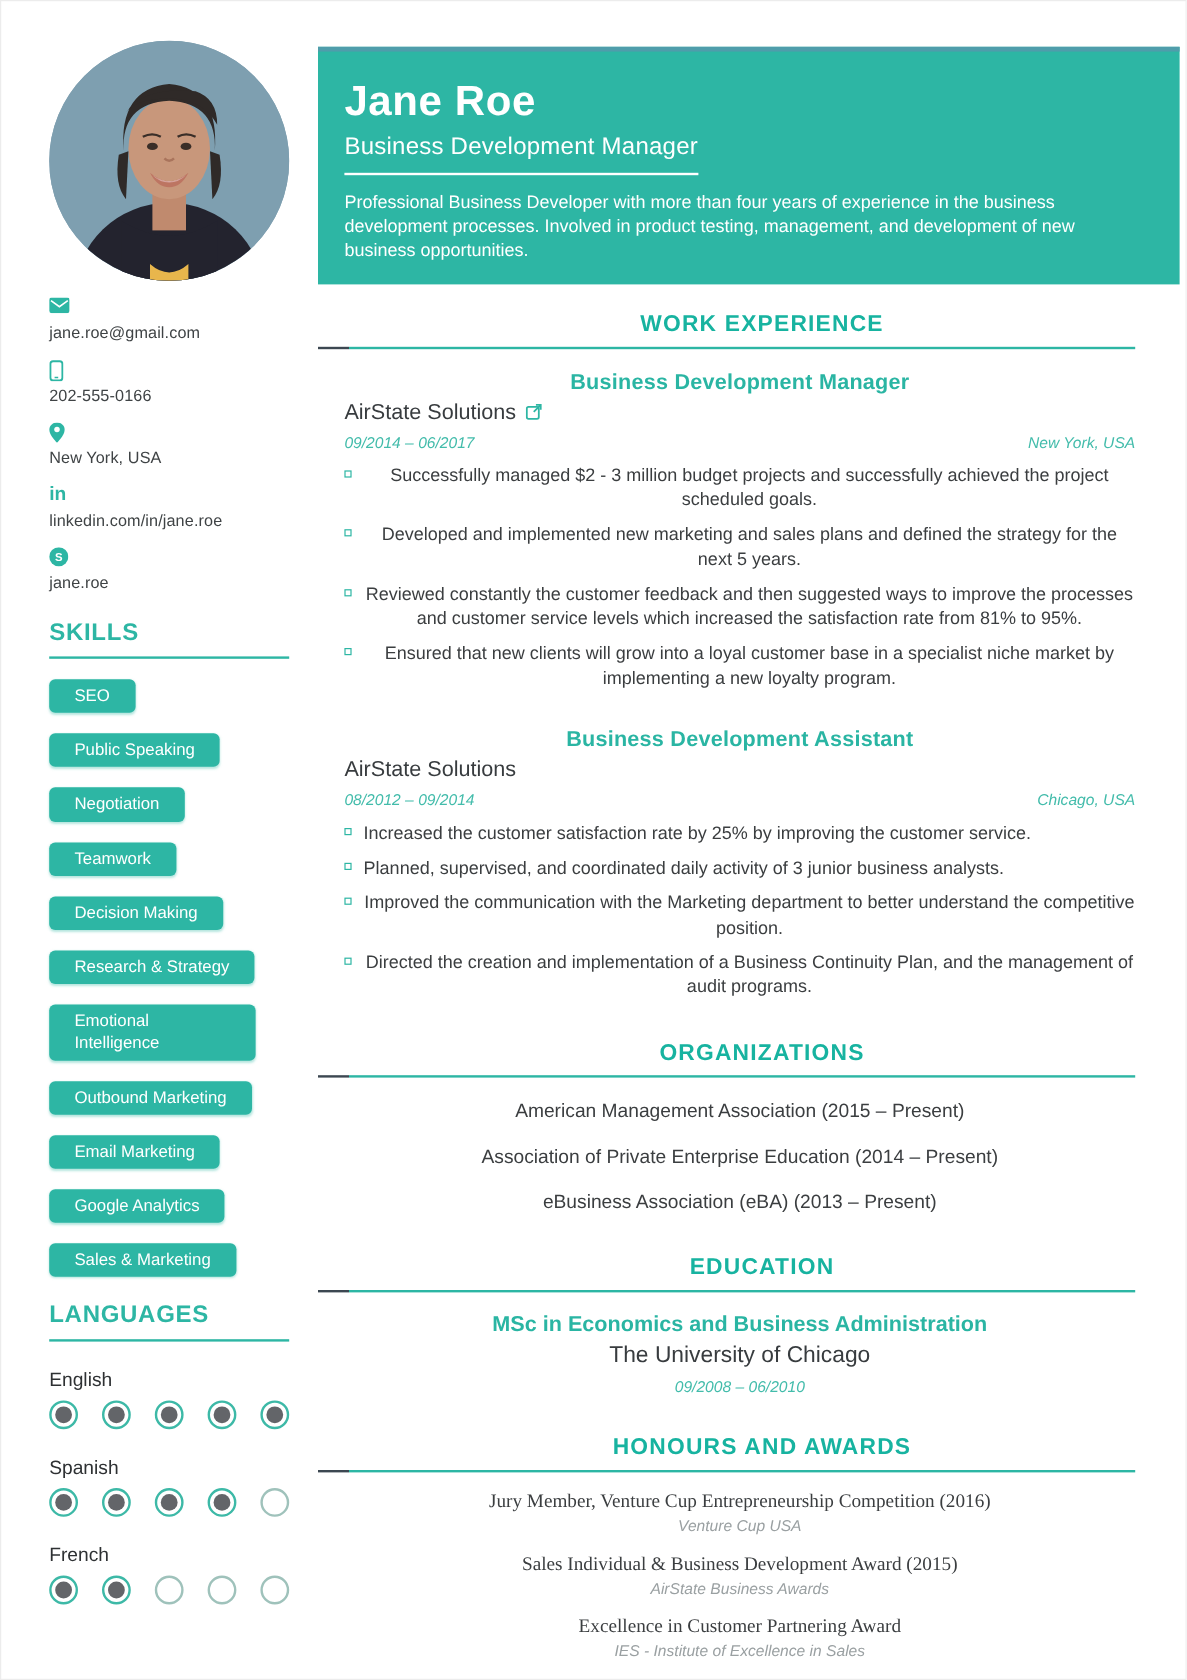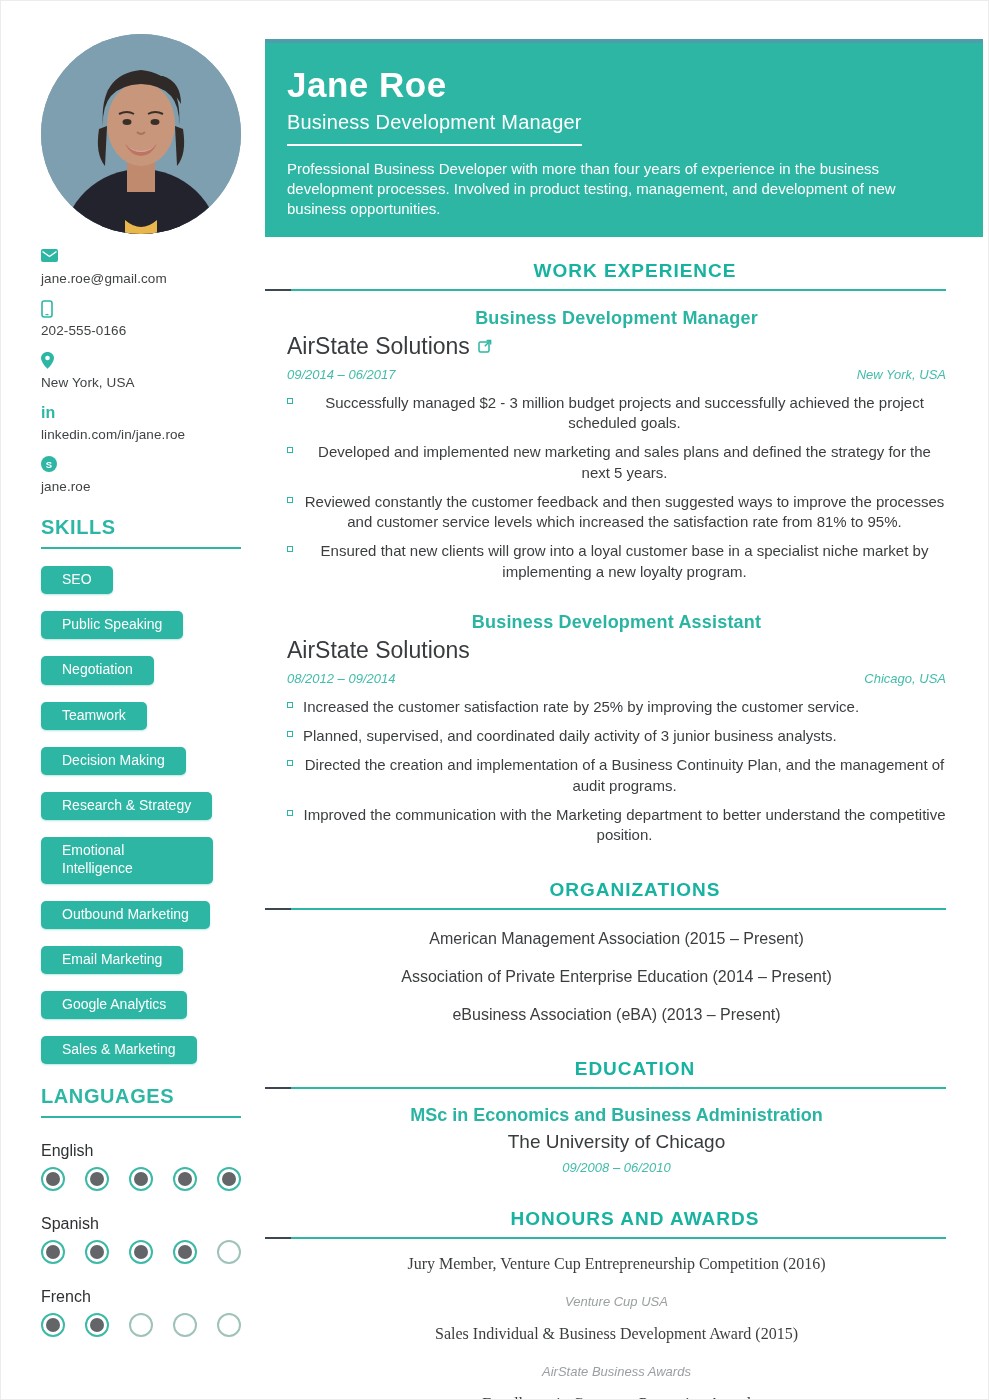--- a/index.html
+++ b/index.html
@@ -52,40 +52,40 @@
   .sec-heading { position:relative; margin:0; padding:0 0 9px 22px; font-size:19px;
                  font-weight:bold; color:#17b3a0; letter-spacing:1px; }
   .sec-heading::after { content:""; position:absolute; left:0; right:37px; bottom:0; height:2px;
                  background:linear-gradient(to right,#3c4751 0,#3c4751 26px,#2db6a4 26px); }
   .sec-body { padding:0 37px 0 22px; }
 
   .sec-work { margin-top:23px; }
   .job { margin-top:17px; }
   .job + .job { margin-top:30px; }
   .job-title { font-size:18px; font-weight:bold; color:#2ab5a3; letter-spacing:.2px; }
-  .job-company { font-size:23px; color:#383c3f; margin-top:4px; display:flex; align-items:center; gap:8px; }
+  .job-company { font-size:18px; color:#383c3f; margin-top:4px; display:flex; align-items:center; gap:8px; }
   .job-company .ext { display:inline-flex; cursor:pointer; }
   .job-meta { display:flex; justify-content:space-between; margin-top:7px;
               font-size:13px; font-style:italic; color:#43bcab; }
   .bullets { list-style:none; margin-top:11px; }
   .bullets li { display:flex; gap:10px; margin-bottom:9px; font-size:15px; color:#3b3e40; line-height:1.35; }
   .bullets .sq { flex:none; width:6px; height:6px; border:1.5px solid #2db6a4; margin-top:5px; }
 
   .sec-orgs { margin-top:34px; }
   .org-item { font-size:16px; color:#3b3e40; margin-top:20px; }
 
   .sec-edu { margin-top:34px; }
   .edu-degree { font-size:18px; font-weight:bold; color:#2ab5a3; margin-top:16px; }
   .edu-school { font-size:19px; color:#383c3f; margin-top:5px; }
   .edu-date { font-size:13px; font-style:italic; color:#43bcab; margin-top:7px; }
 
   .sec-awards { margin-top:33px; }
   .award { margin-top:16px; }
   .award-title { font-size:16px; color:#3b3e40;font-family:Liberation Serif, serif; }
-  .award-org { font-size:13px; font-style:italic; color:#9aa0a2; margin-top:21px; }
+  .award-org { font-size:13px; font-style:italic; color:#9aa0a2; margin-top:3px; }
 </style>
 </head>
 <body>
 
 <div class="page">
 
   <aside class="sidebar">
 
     <div class="photo">
       <svg width="200" height="200" viewBox="0 0 200 200">
@@ -239,25 +239,25 @@
               <li>
                 <span class="sq"></span>
                 <span>Increased the customer satisfaction rate by 25% by improving the customer service.</span>
               </li>
               <li>
                 <span class="sq"></span>
                 <span>Planned, supervised, and coordinated daily activity of 3 junior business analysts.</span>
               </li>
               <li>
                 <span class="sq"></span>
+                <span>Improved the communication with the Marketing department to better understand the competitive position.</span>
+              </li>
+              <li>
+                <span class="sq"></span>
                 <span>Directed the creation and implementation of a Business Continuity Plan, and the management of audit programs.</span>
-              </li>
-              <li>
-                <span class="sq"></span>
-                <span>Improved the communication with the Marketing department to better understand the competitive position.</span>
               </li>
             </ul>
           </div>
         </div>
     </section>
 
     <section class="sec-orgs">
       <h2 class="sec-heading">ORGANIZATIONS</h2>
       <div class="sec-body" id="orgs">
           <div class="org-item">American Management Association (2015 – Present)</div>

